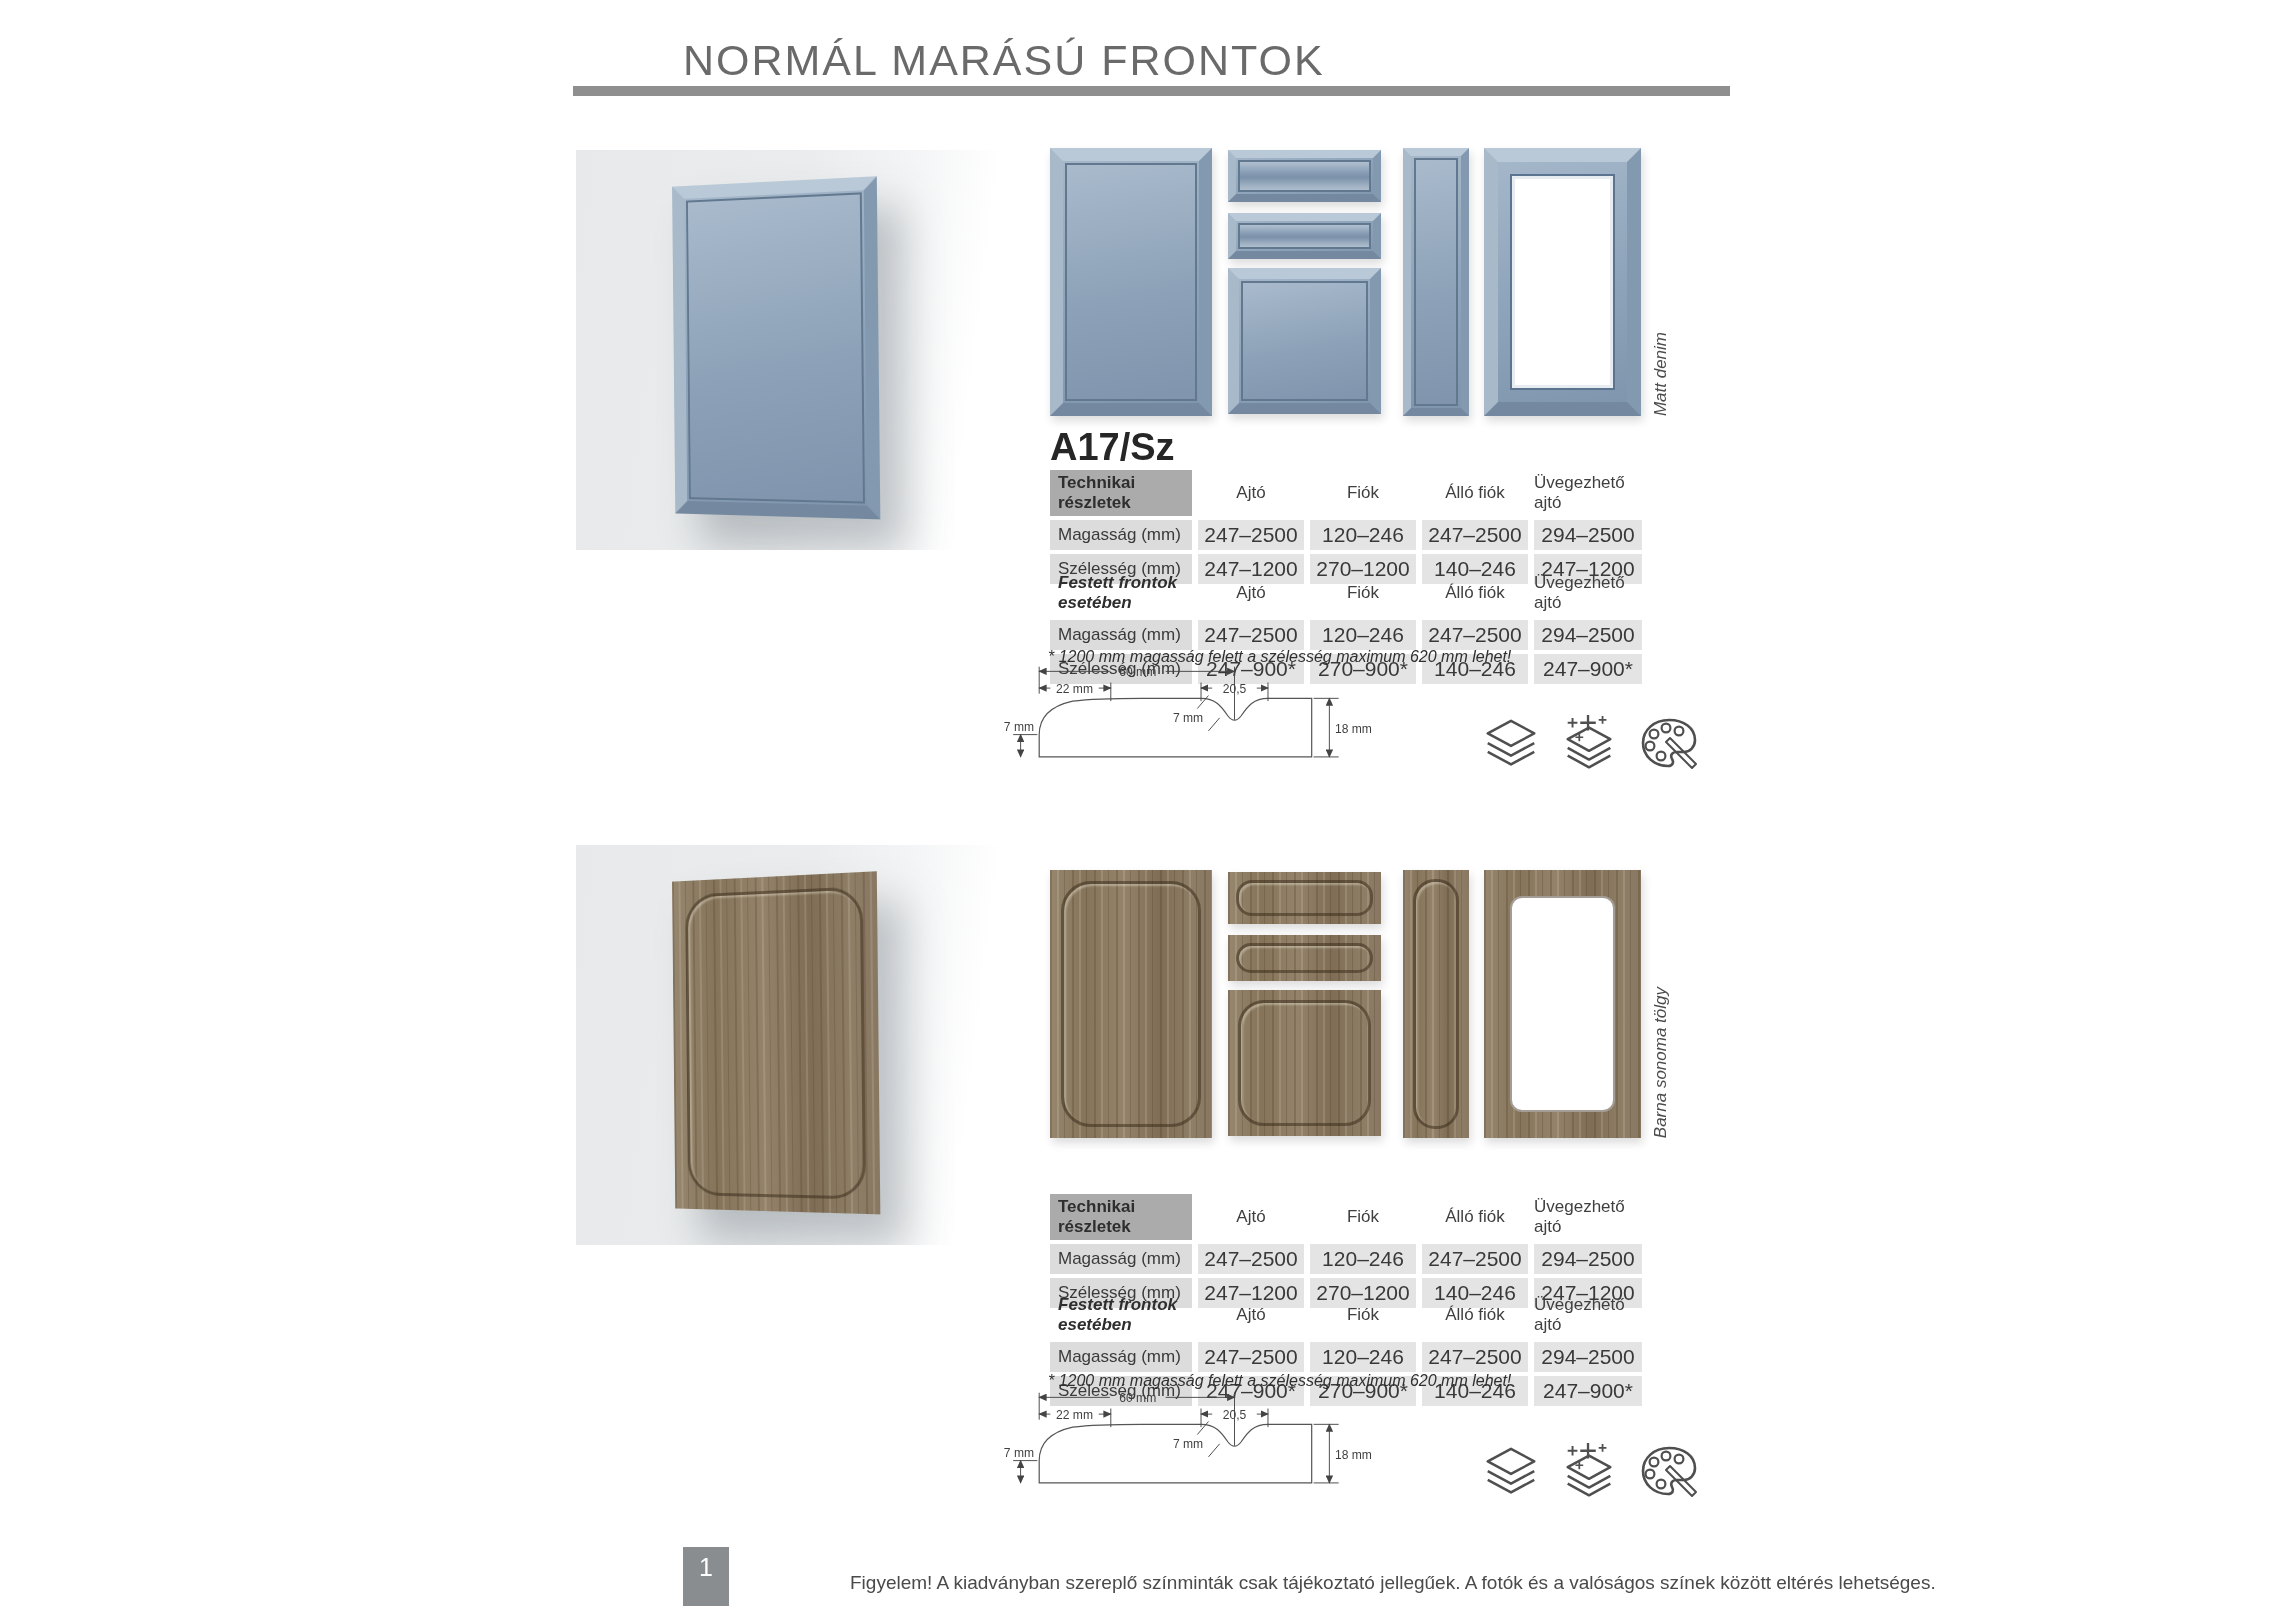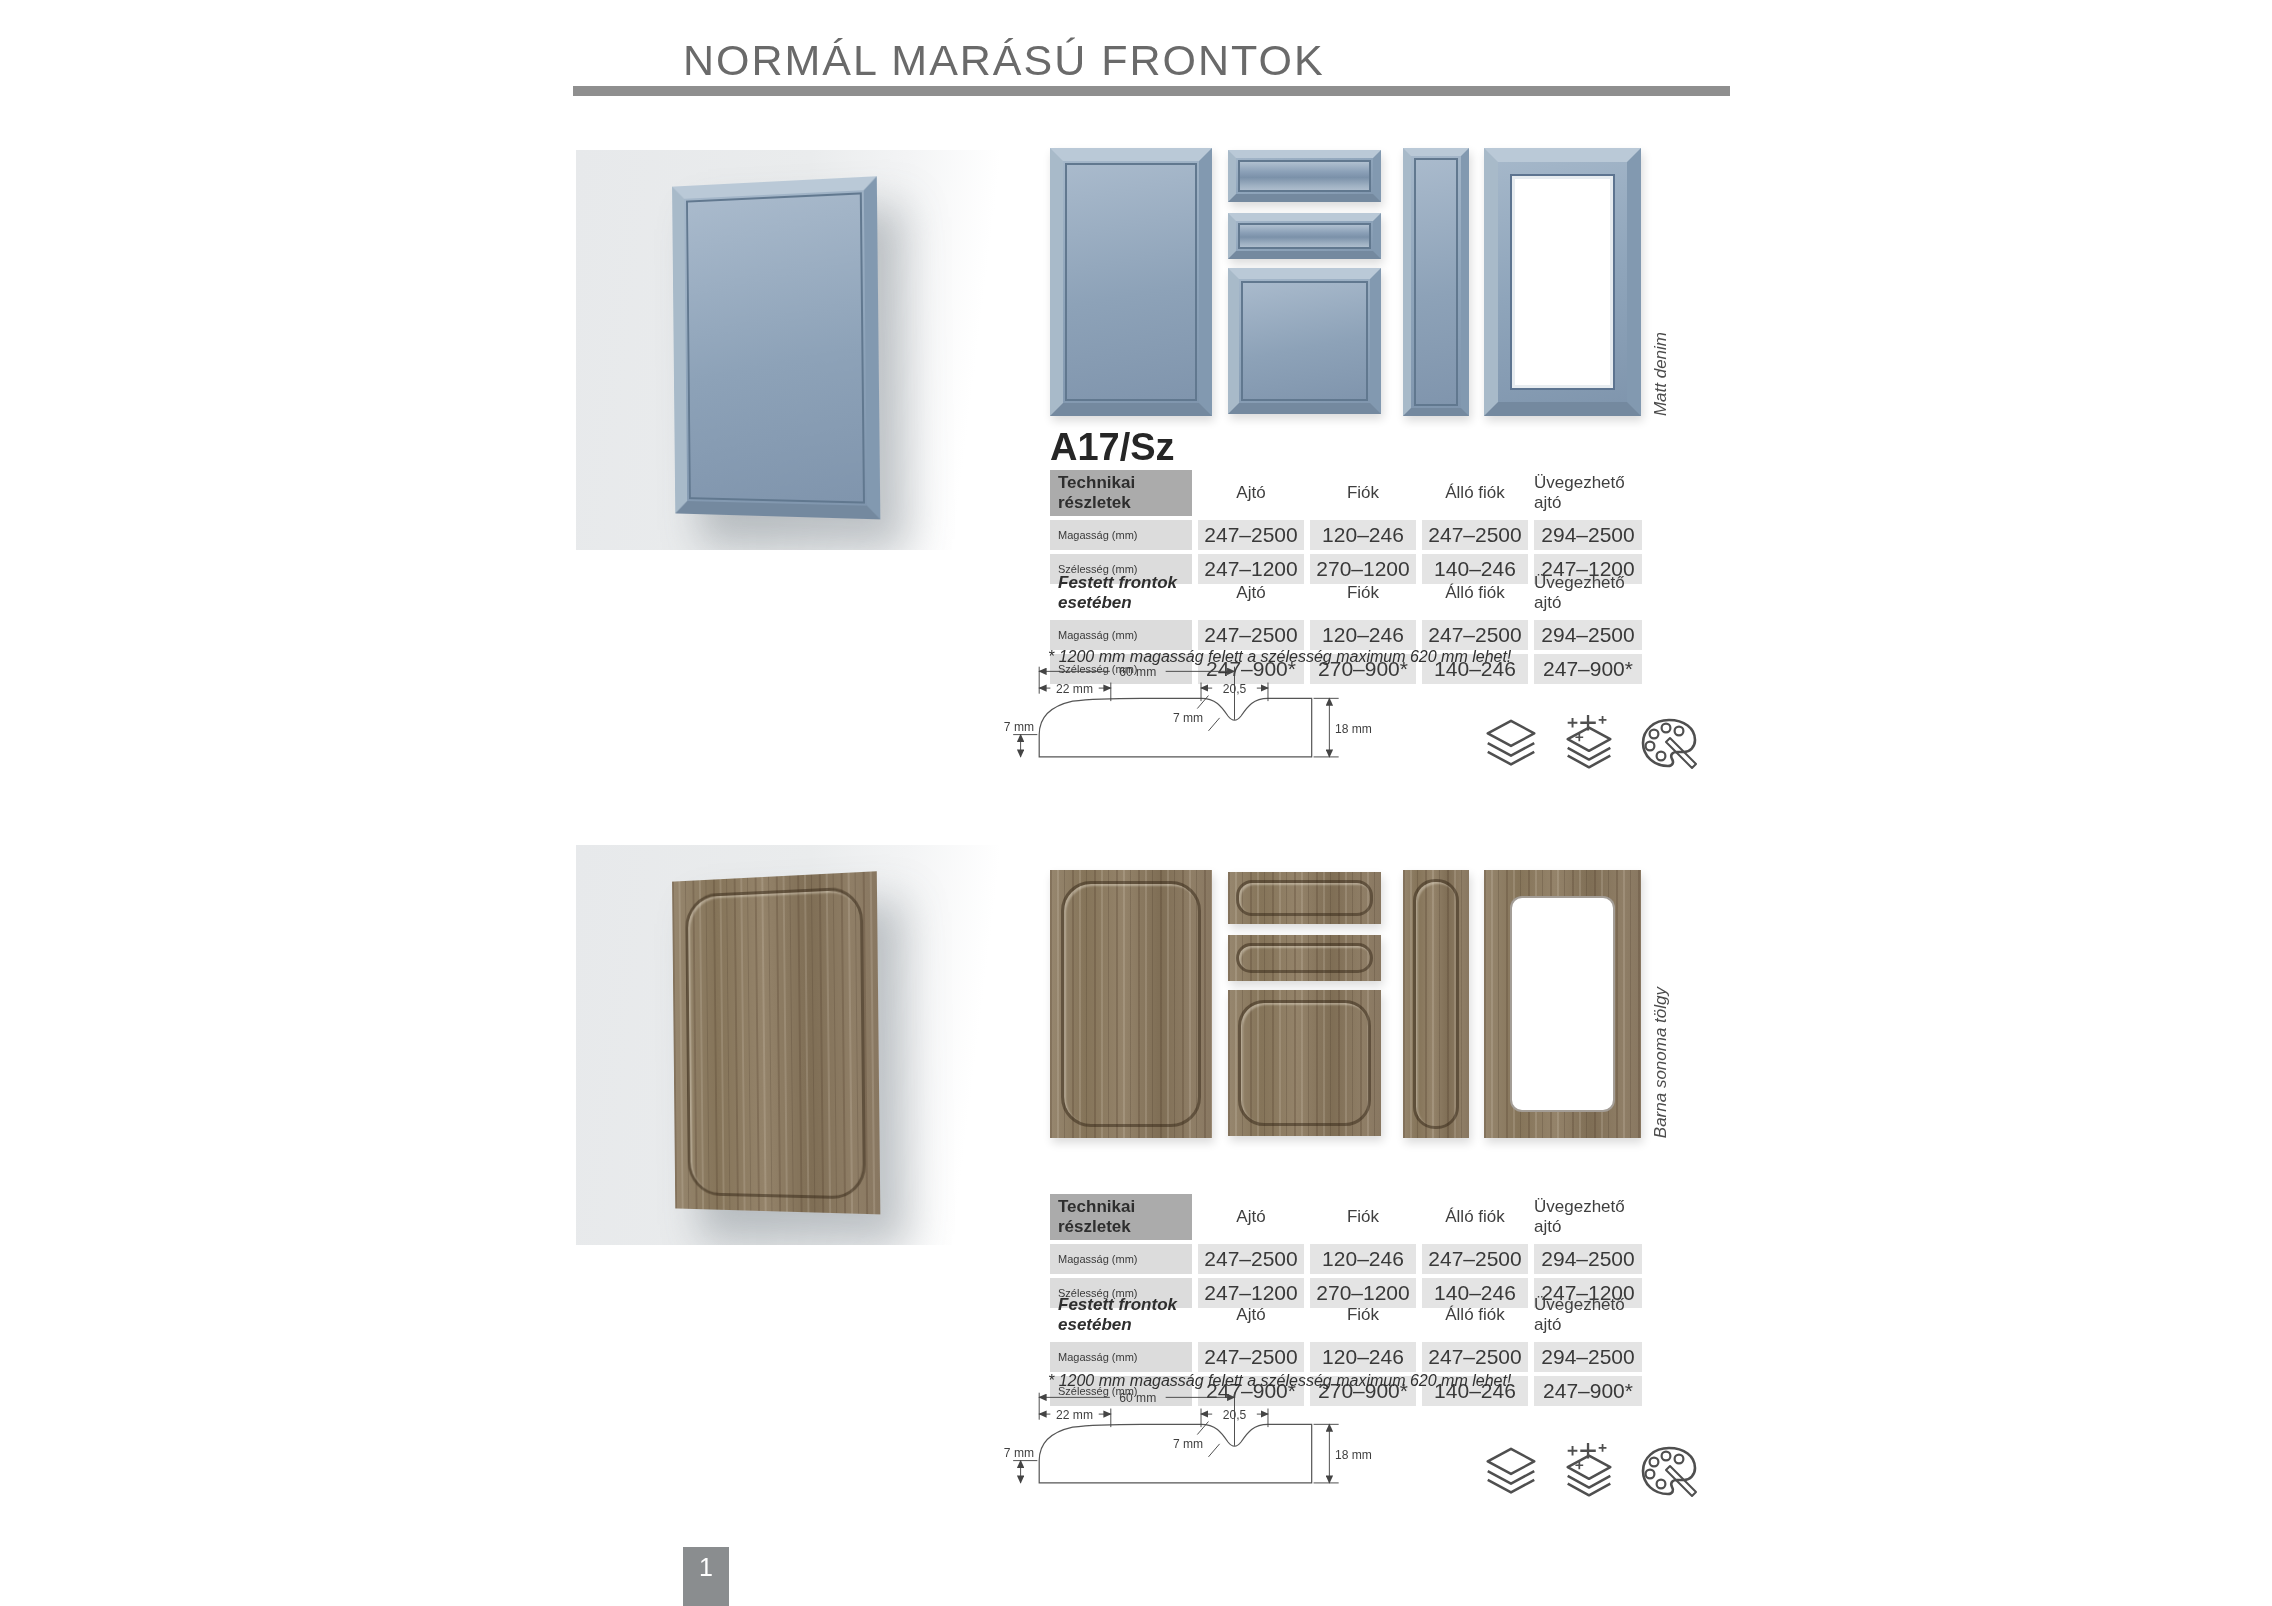--- a/index.html
+++ b/index.html
@@ -62,21 +62,21 @@
   
   .sec-code{position:absolute;left:1050px;font-size:38px;font-weight:bold;color:#262626;}
   .spec-table{position:absolute;left:1050px;width:592px;display:grid;
               grid-template-columns:142px 106px 106px 106px 108px;
               column-gap:6px;row-gap:4px;}
   .spec-table div{display:flex;align-items:center;}
   .c-hlabel{background:#ababab;font-weight:bold;font-size:17px;color:#2e2e2e;
             padding:3px 8px;}
   .c-hlabel.plain{background:transparent;font-style:italic;}
   .c-hcol{justify-content:center;font-size:17px;color:#3f3f3f;padding:3px 0;}
-  .c-rlabel{background:#dcdcdc;font-size:11px;padding:4px 8px;color:#3a3a3a;}
+  .c-rlabel{background:#dcdcdc;font-size:17px;padding:4px 8px;color:#3a3a3a;}
   .c-val{background:#e4e4e4;justify-content:center;font-size:21px;color:#393939;padding:3px 0;}
   .footnote{position:absolute;left:1048px;font-style:italic;font-size:16px;color:#303030;white-space:nowrap;}
 
   
   .profile-svg{position:absolute;left:1002px;width:372px;height:112px;}
   .icon-row{position:absolute;display:flex;gap:16px;align-items:flex-end;}
   .icon-row svg{display:block;}
 
   
   .page-num{position:absolute;left:683px;top:1547px;width:46px;height:59px;background:#8a8d8f;
@@ -361,14 +361,15 @@
         </svg>
       </span>
     <span>
         <svg width="64" height="64" viewBox="0 0 64 64">
           <use href="#ic-palette"></use>
         </svg>
       </span>
   </div>
 
   <div class="page-num">1</div>
+  <div class="footer-note">Figyelem! A kiadványban szereplő színminták csak tájékoztató jellegűek. A fotók és a valóságos színek között eltérés lehetséges.</div>
 
 </div>
 
 </body></html>

